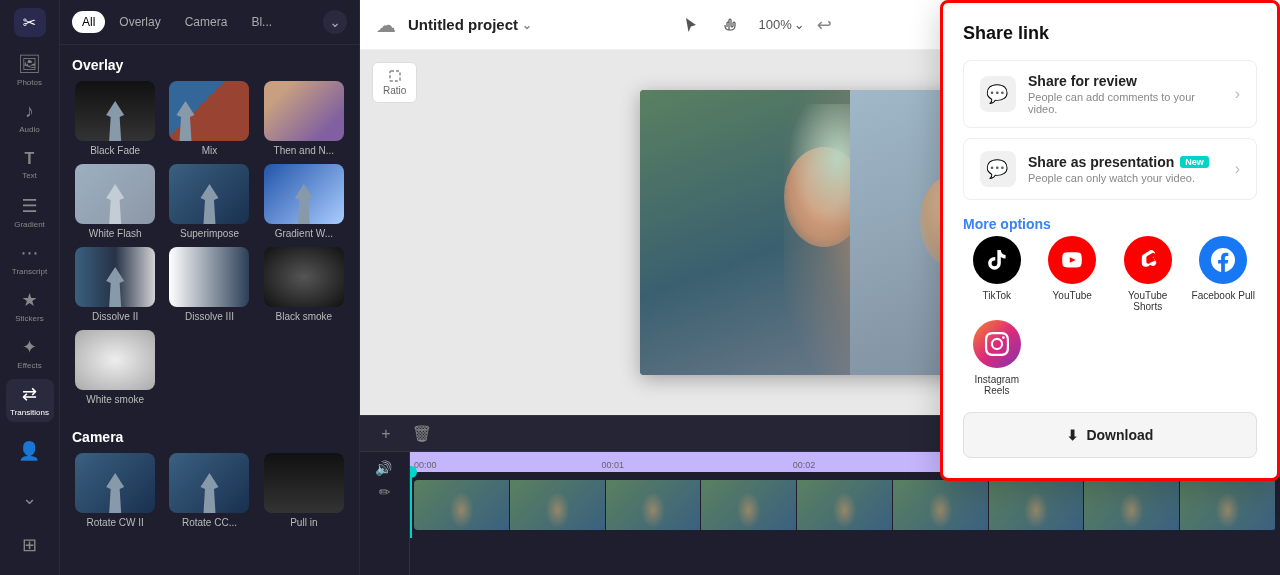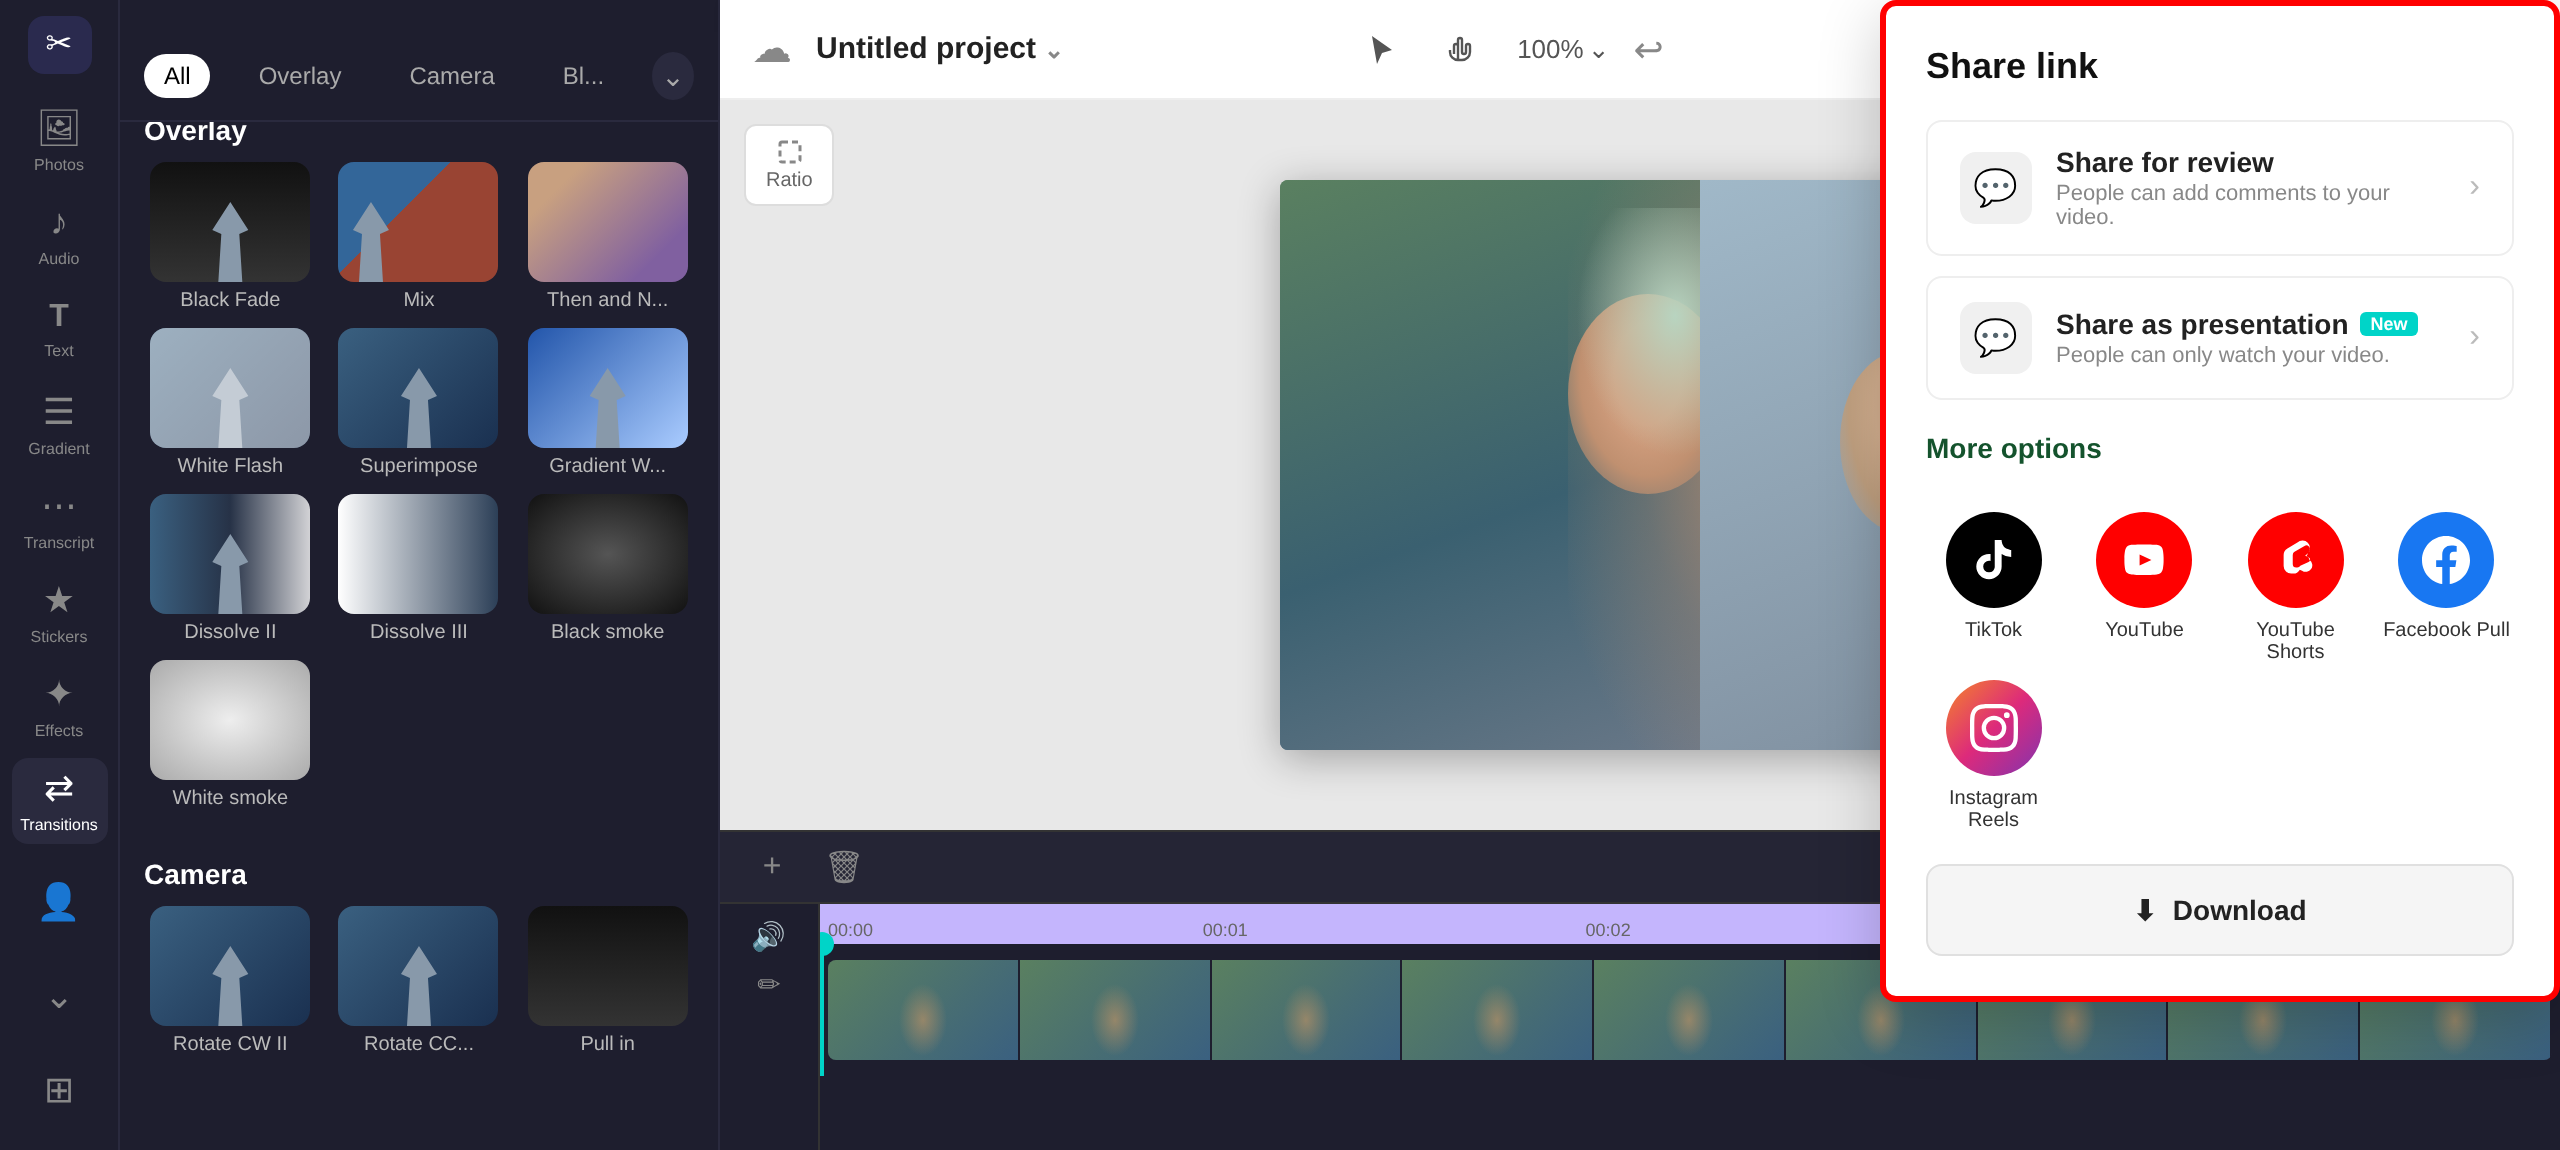--- a/index.html
+++ b/index.html
@@ -43,25 +43,25 @@
       width: 300px;
       background: #1e1e2e;
       color: #fff;
       overflow-y: auto;
       border-right: 1px solid #2a2a3e;
     }
     .filter-bar {
       display: flex;
       align-items: center;
       padding: 10px 12px;
-      gap: 14px;
+      gap: 4px;
       border-bottom: 1px solid #2a2a3e;
       background: #1e1e2e;
       position: sticky;
-      top: 16px;
+      top: 0;
       z-index: 10;
     }
     .filter-btn {
       padding: 4px 10px;
       border-radius: 16px;
       border: none;
       background: #fff;
       color: #000;
       font-size: 12px;
       font-weight: 500;
@@ -450,22 +450,22 @@
       color: #888;
       margin-top: 2px;
     }
     .chevron-right {
       color: #bbb;
       font-size: 16px;
     }
     .section-sub-title {
       font-size: 14px;
       font-weight: 600;
-      color: #14532d;
-      margin: 16px 0 24px;
+      color: #3b82f6;
+      margin: 16px 0 4px;
     }
     .social-grid {
       display: grid;
       grid-template-columns: repeat(4, 1fr);
       gap: 8px;
       margin-bottom: 16px;
     }
     .social-item {
       display: flex;
       flex-direction: column;

